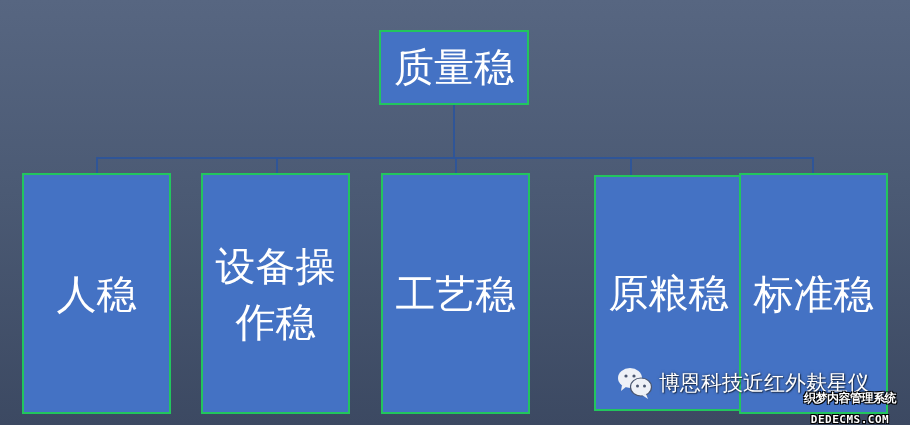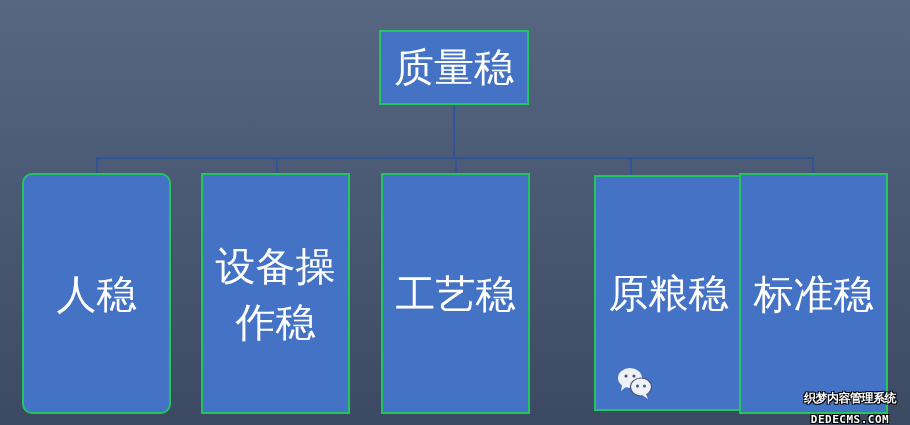--- a/index.html
+++ b/index.html
@@ -13,21 +13,21 @@
       background: #4472c4;
       border: 2px solid #22c55e;
       box-sizing: border-box;
       color: #ffffff;
       display: flex; align-items: center; justify-content: center;
       text-align: center;
     }
     .box span { display: block; }
     .root { left: 379px; top: 30px; width: 150px; height: 75px; font-size: 40px; }
     .child { top: 173px; width: 149px; height: 241px; font-size: 40px; line-height: 56px; padding: 0 4px; }
-    .c1 { left: 22px; border-radius: 10px; }
+    .c1 { left: 22px; }
     .c2 { left: 201px; }
     .c3 { left: 381px; }
     .c4 { left: 556px; top: 175px; height: 236px; margin-left: 38px; }
     .c5 { left: 739px; }
     .line { position: absolute; background: #2f5597; }
     .v-root { left: 453px; top: 105px; width: 2px; height: 53px; }
     .h-main { left: 96px; top: 157px; width: 718px; height: 2px; }
     .v1 { left: 96px; top: 157px; width: 2px; height: 16px; }
     .v2 { left: 276px; top: 157px; width: 2px; height: 16px; }
     .v3 { left: 455px; top: 157px; width: 2px; height: 16px; }
@@ -85,18 +85,19 @@
   <svg width="36" height="34" viewBox="0 0 36 34">
     <ellipse cx="13" cy="12" rx="12" ry="10" fill="#eef1f7"></ellipse>
     <path d="M5 19 L4 25 L10 20 Z" fill="#eef1f7"></path>
     <circle cx="9" cy="10" r="1.6" fill="#4a5670"></circle>
     <circle cx="17" cy="10" r="1.6" fill="#4a5670"></circle>
     <ellipse cx="24" cy="21" rx="10.5" ry="9" fill="#eef1f7" stroke="#4a5670" stroke-width="1.2"></ellipse>
     <path d="M29 28 L31 33 L25 29 Z" fill="#eef1f7"></path>
     <circle cx="20.5" cy="20" r="1.5" fill="#4a5670"></circle>
     <circle cx="27.5" cy="20" r="1.5" fill="#4a5670"></circle>
   </svg>
+  <span>博恩科技近红外麸星仪</span>
 </div>
 
 <div class="dede">
   <div class="l1">织梦内容管理系统</div>
   <div class="l2">DEDECMS.COM</div>
 </div>
 
 </body></html>

